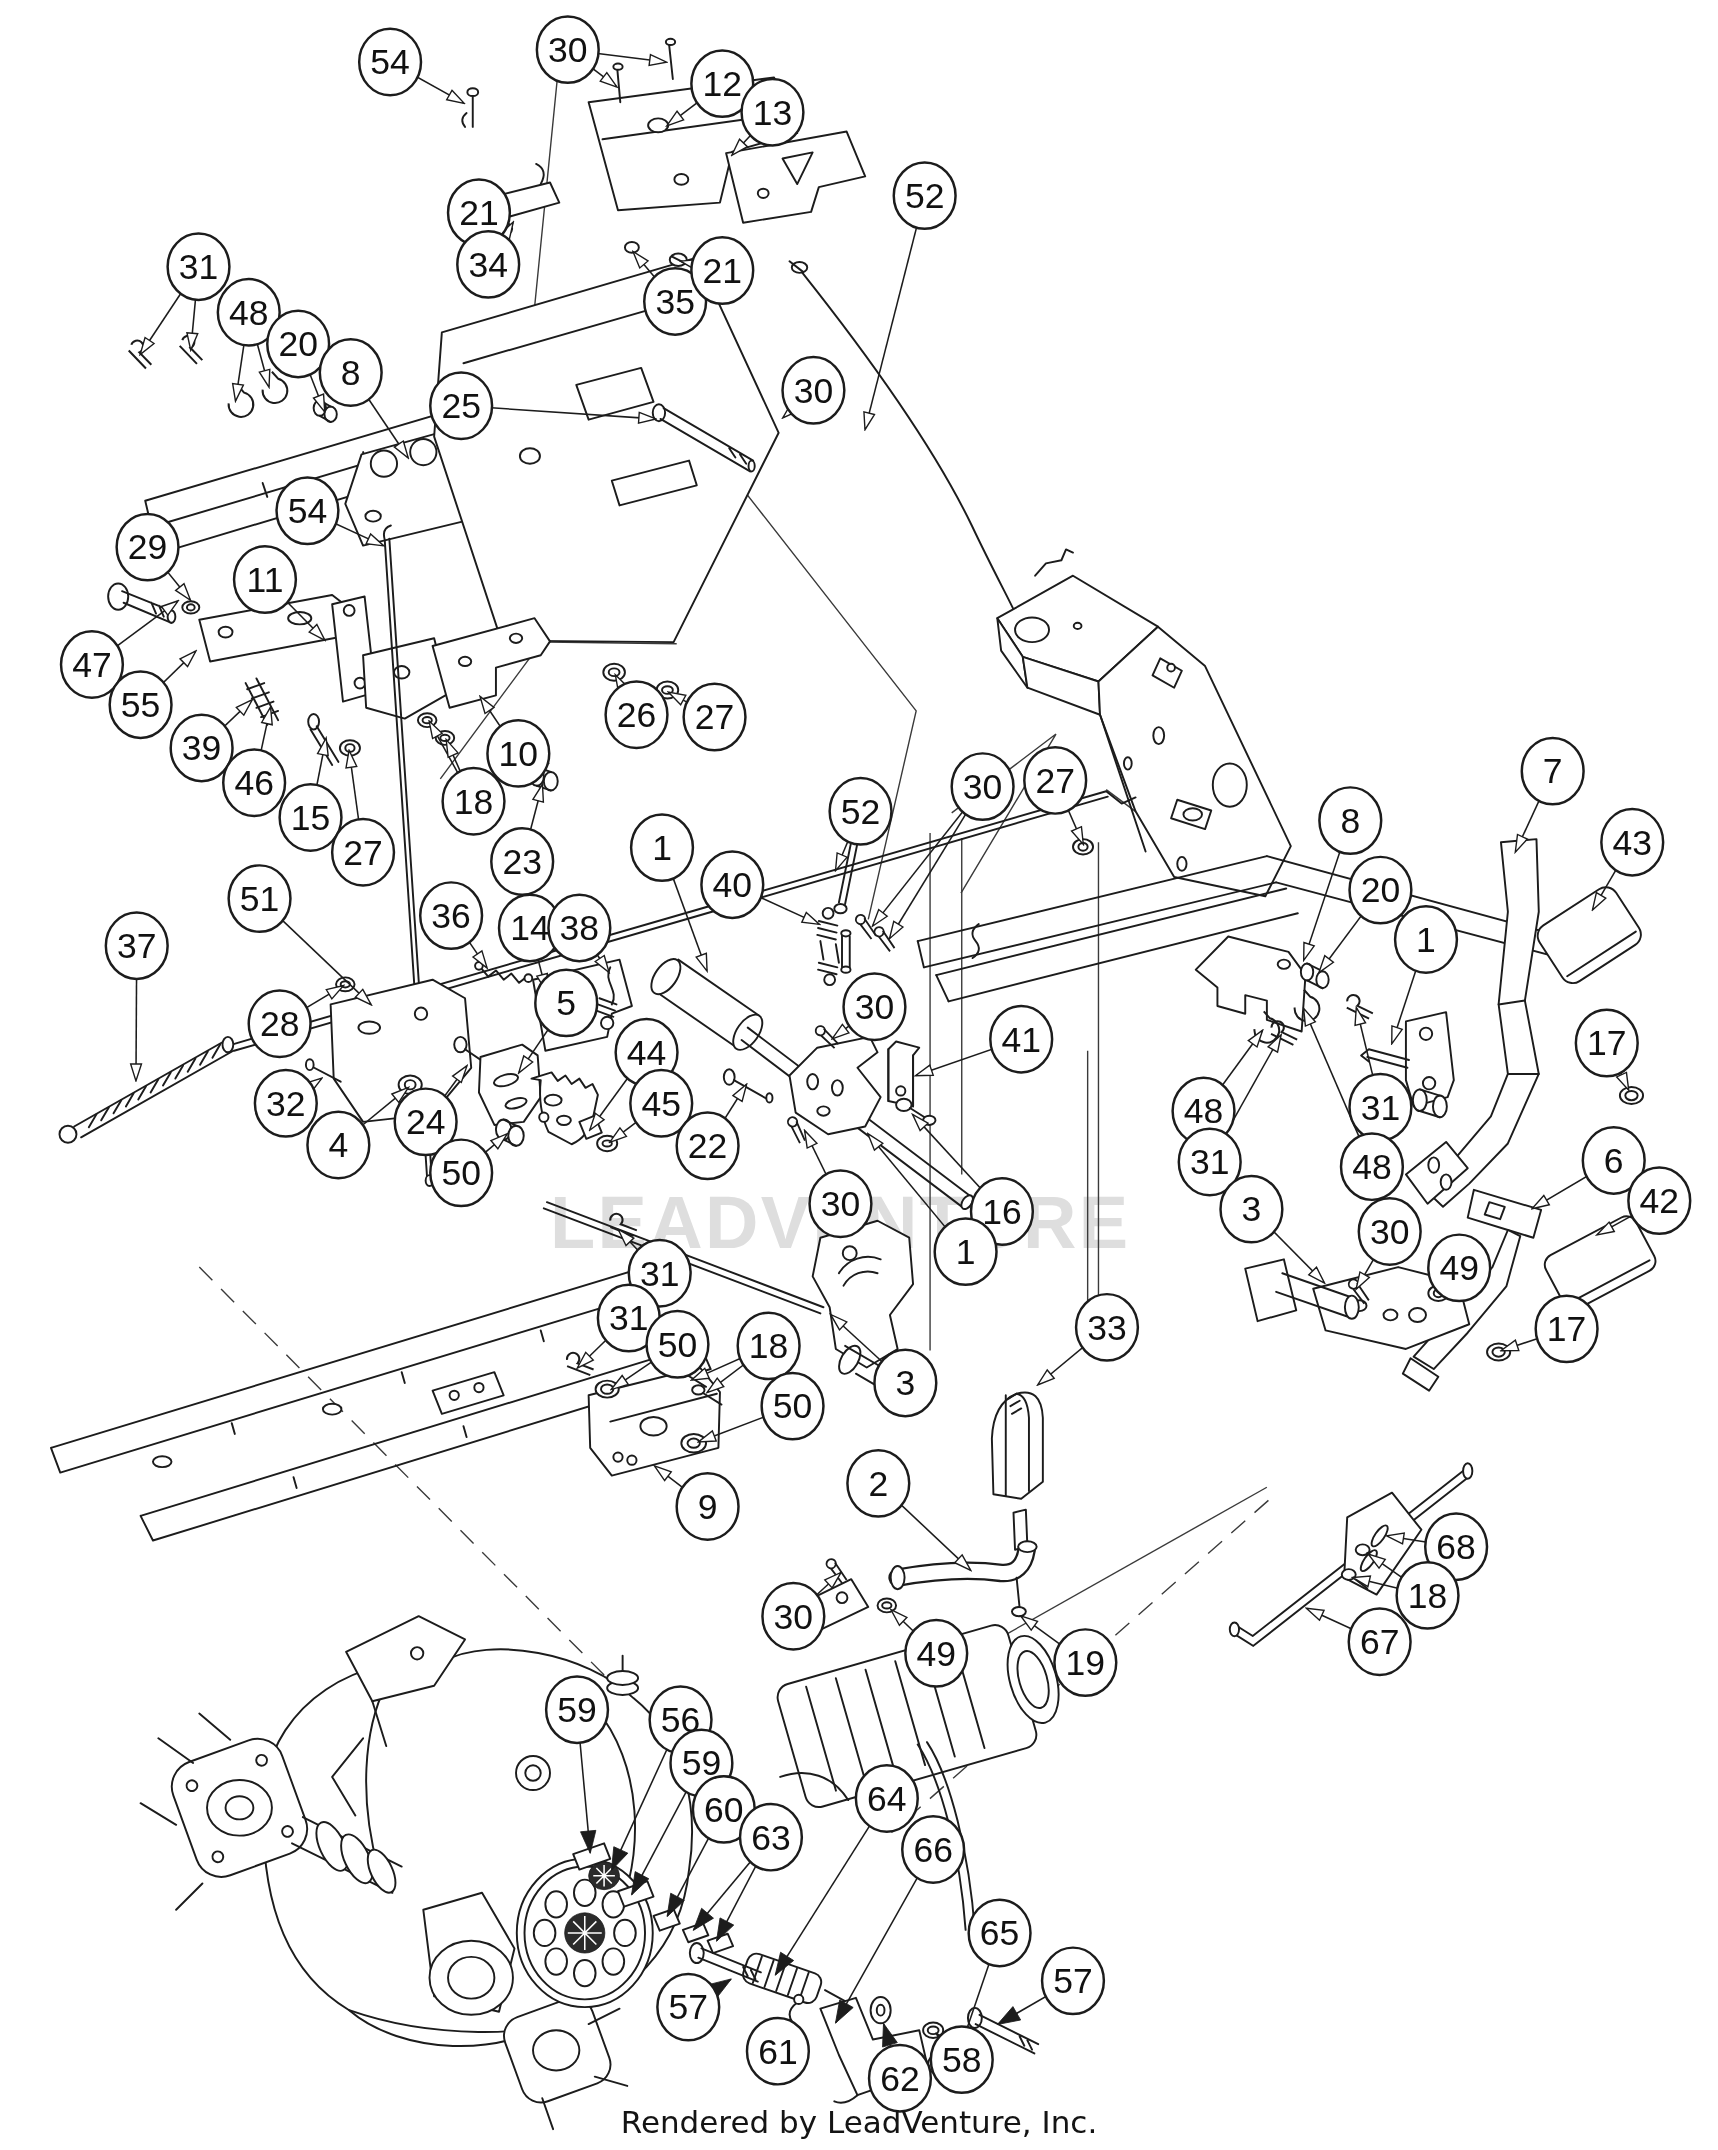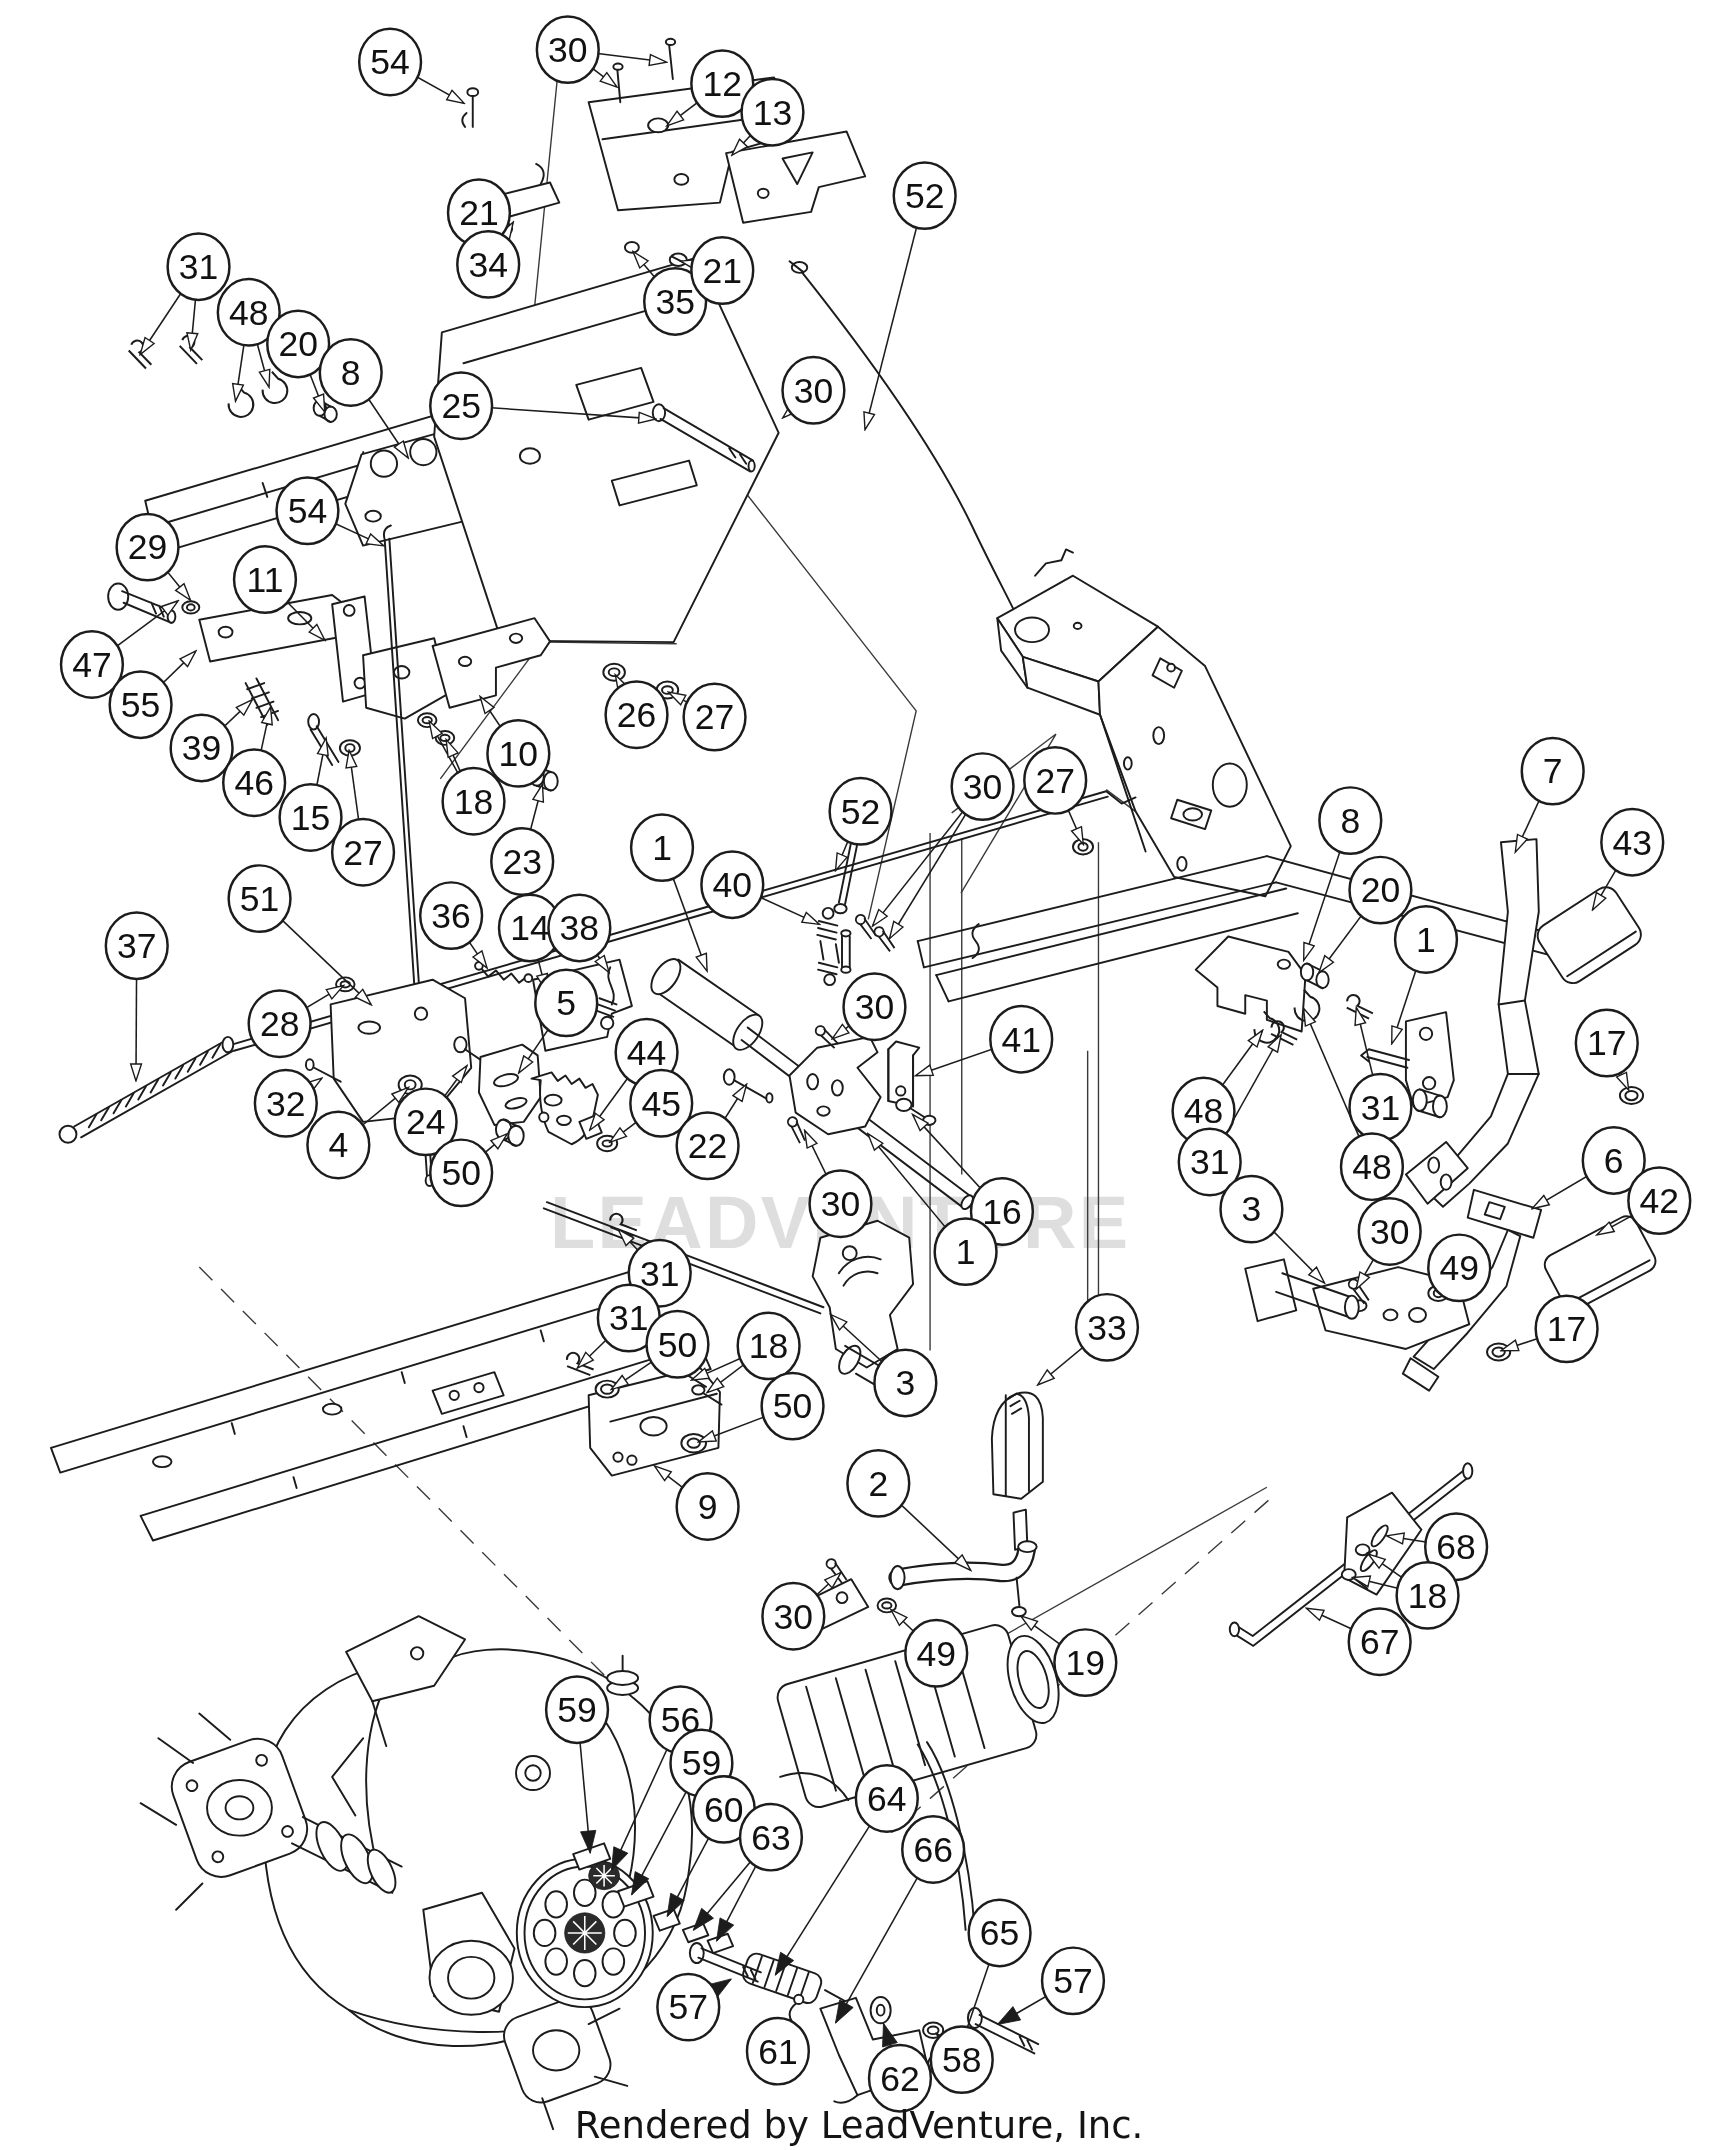--- a/index.html
+++ b/index.html
@@ -1,20 +1,20 @@
 <!DOCTYPE html>
 <html style="font-size:12.4px"><head>
 <meta charset="utf-8">
 <style>
   html,body{margin:0;padding:0;background:#fff;}
   body{width:1718px;height:2151px;position:relative;font-family:"Liberation Sans",sans-serif;}
   #stage{position:absolute;left:0;top:0;width:1718px;height:2151px;background:#fff;overflow:hidden;}
   .wm{position:absolute;left:550px;top:1180px;font-size:74px;font-weight:700;letter-spacing:2.3px;
       color:#dedede;white-space:nowrap;z-index:1;font-family:"Liberation Sans",sans-serif;}
-  .footer{position:absolute;left:0;top:2104px;width:100%;text-align:center;font-size:37px;color:#141414;
+  .footer{position:absolute;left:0;top:2104px;width:100%;text-align:center;font-size:31px;color:#141414;
       z-index:3;font-family:"DejaVu Sans","Liberation Sans",sans-serif;}
   svg#art{position:absolute;left:0;top:0;z-index:2;}
   .part{fill:#fff;stroke:#1c1c1c;stroke-width:2.5;stroke-linejoin:round;stroke-linecap:round;}
   .ln{fill:none;stroke:#1c1c1c;stroke-width:2.5;stroke-linejoin:round;stroke-linecap:round;}
   .proj{fill:none;stroke:#3a3a3a;stroke-width:1.8;}
   .dash{stroke-dasharray:24 16;}
   .dark{fill:#2b2b2b;stroke:#1c1c1c;}
   .leader{stroke:#1c1c1c;stroke-width:2;fill:none;}
   .callout-circle{fill:#fff;stroke:#1c1c1c;stroke-width:3.2;}
   .callout-num{font-size:46px;fill:#111;text-anchor:middle;font-family:"Liberation Sans",sans-serif;}

